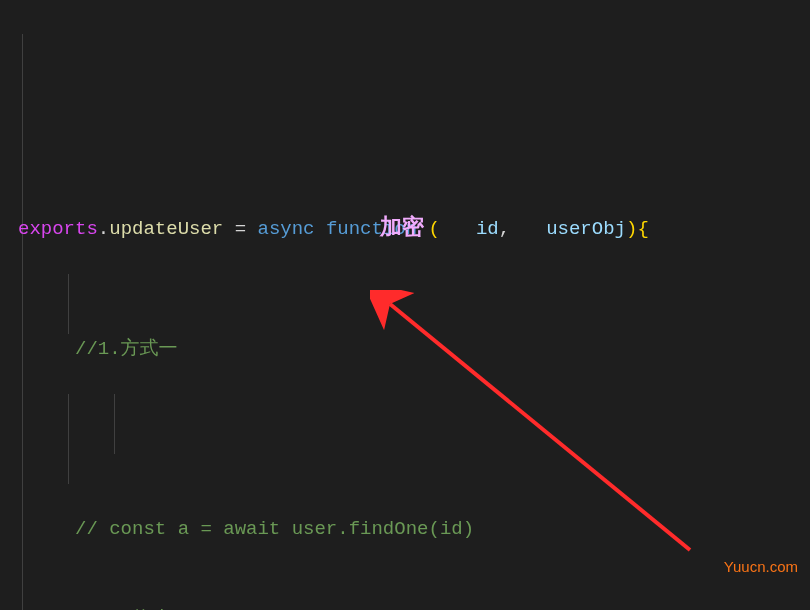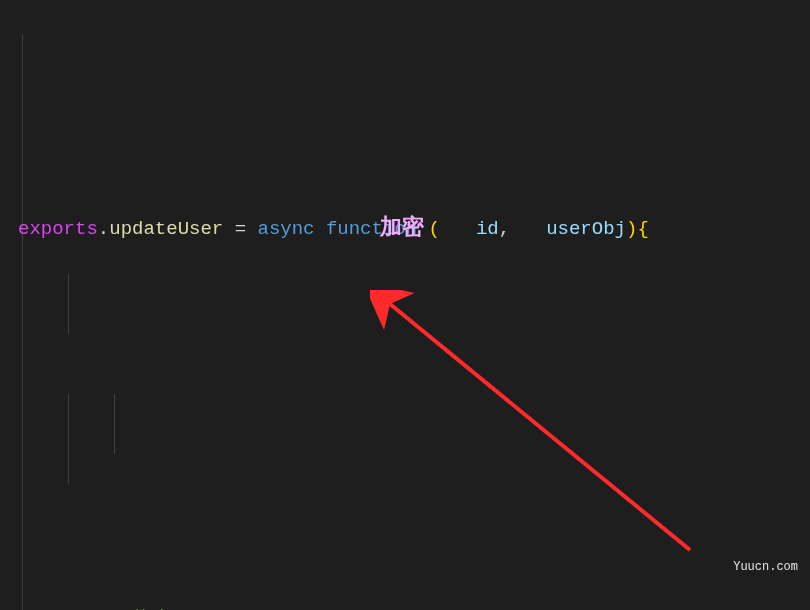--- a/index.html
+++ b/index.html
@@ -72,23 +72,23 @@
       color: #f0abfc;
       font-size: 22px;
       font-weight: bold;
       font-family: 'SimHei', sans-serif;
       z-index: 5;
     }
     .watermark {
       position: absolute;
       right: 12px;
       bottom: 28px;
-      color: #e5e5e5;
-      font-size: 12px;
-      font-family: Liberation Mono, monospace;
+      color: #f97316;
+      font-size: 15px;
+      font-family: Liberation Sans, sans-serif;
       z-index: 5;
     }
     svg.arrow {
       position: absolute;
       top: 290px;
       left: 370px;
       width: 360px;
       height: 290px;
       z-index: 4;
       pointer-events: none;
@@ -98,23 +98,23 @@
 <body>
 
 <div class="editor">
   <div class="guide"></div>
   <div class="guide2"></div>
   <div class="guide3"></div>
   <div class="guide4"></div>
 
   <div class="line"><span class="tk-obj">exports</span><span class="tk-punc">.</span><span class="tk-fn">updateUser</span><span class="tk-op"> = </span><span class="tk-kw">async</span><span> </span><span class="tk-kw">function</span><span> </span><span class="tk-brace">(</span><span class="tk-var">id</span><span class="tk-punc">,</span><span class="tk-var">userObj</span><span class="tk-brace">)</span><span class="tk-brace">{</span></div>
 
+  <div class="line"><span>     </span><span class="tk-comment">//1.方式一</span></div>
   <div class="line"><span>     </span></div>
-  <div class="line"><span>     </span></div>
-  <div class="line"><span>     </span></div>
+  <div class="line"><span>     </span><span class="tk-comment">// const a = await user.findOne(id)</span></div>
   <div class="line"><span>     </span><span class="tk-comment">// //修改</span></div>
   
   
 
   
 
   
 
   
 

